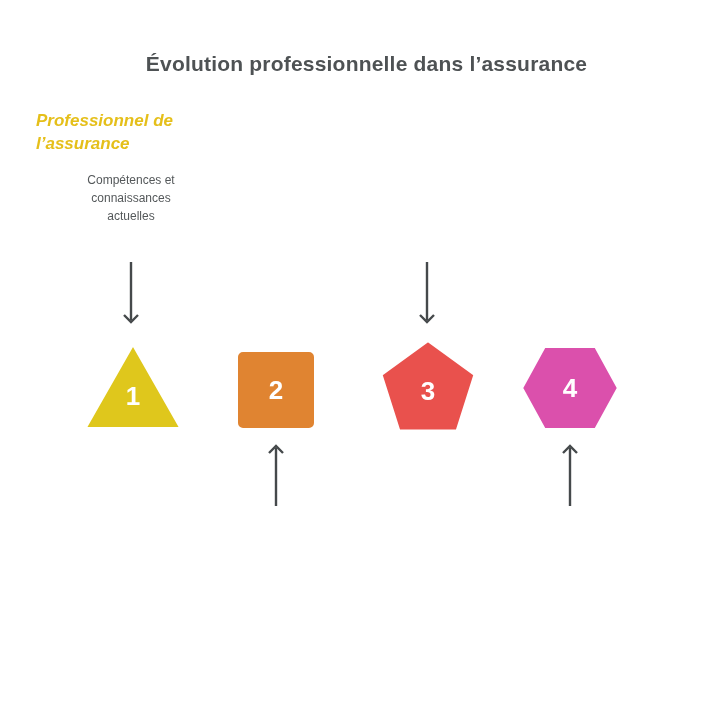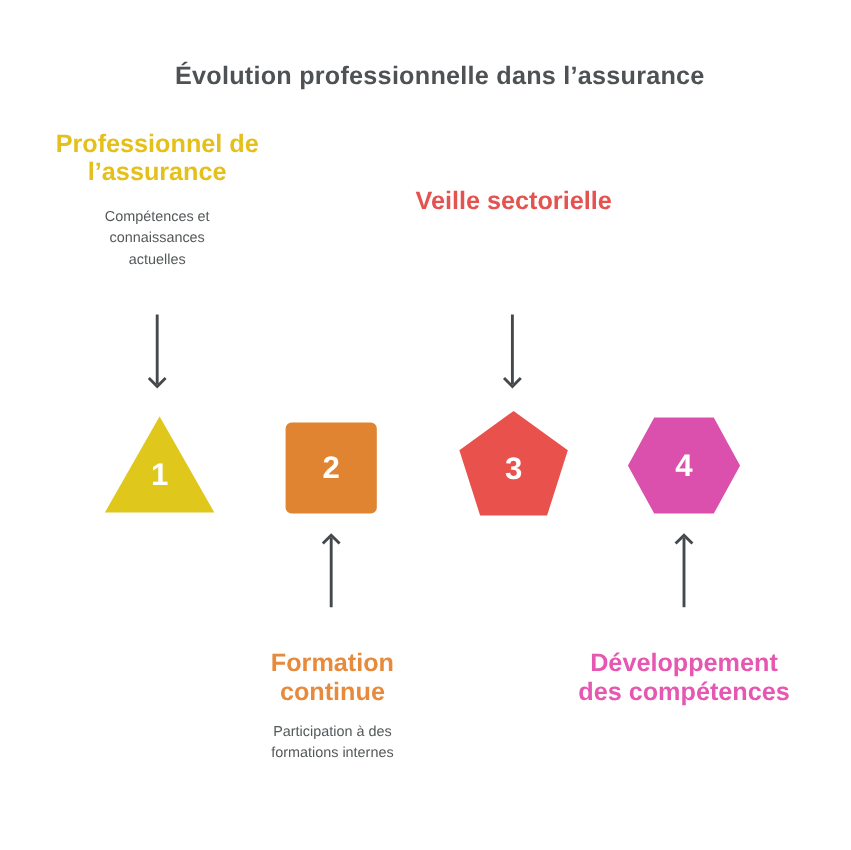--- a/index.html
+++ b/index.html
@@ -6,21 +6,21 @@
   .canvas{
     position:relative;width:709px;height:708px;background:#ffffff;overflow:hidden;
     font-family:"Liberation Sans", sans-serif;
   }
   .abs{position:absolute;}
   .title{
     left:12px;top:52px;width:709px;text-align:center;
     font-size:21px;font-weight:700;letter-spacing:.2px;color:#4E5254;
   }
   .step-label{
-    font-weight:700;font-size:21px;line-height:23px;text-align:center;white-space:pre-line;
+    font-weight:700;font-size:17px;line-height:23px;text-align:left;white-space:pre-line;font-style:italic;
   }
   .step-desc{
     font-weight:400;font-size:12px;line-height:18px;text-align:center;white-space:pre-line;color:#54585A;
   }
   .lbl-1{left:36px;top:109px;width:190px;color:#E5BF1A;}
   .dsc-1{left:51px;top:171px;width:160px;}
   .lbl-3{left:328px;top:156px;width:200px;color:#E4534F;}
   .dsc-3{left:338px;top:193px;width:180px;}
   .lbl-2{left:197px;top:541px;width:160px;color:#E78A3C;line-height:24px;}
   .dsc-2{left:187px;top:600px;width:180px;}
@@ -43,21 +43,20 @@
 <div class="canvas">
 
   <div class="abs title">Évolution professionnelle dans l’assurance</div>
 
   <div class="abs step-label lbl-1">Professionnel de
 l’assurance</div>
   <div class="abs step-desc dsc-1">Compétences et
 connaissances
 actuelles</div>
 
-  <div class="abs step-label lbl-3">Veille sectorielle</div>
 
   <div class="arrow" style="left:121px;top:258px;">
     <svg width="20" height="70" viewBox="0 0 20 70">
       <line x1="10" y1="4" x2="10" y2="62"></line>
       <polyline points="3,57 10,64 17,57"></polyline>
     </svg>
   </div>
   <div class="arrow" style="left:417px;top:258px;">
     <svg width="20" height="70" viewBox="0 0 20 70">
       <line x1="10" y1="4" x2="10" y2="62"></line>
@@ -99,21 +98,15 @@
       <polyline points="3,13 10,6 17,13"></polyline>
     </svg>
   </div>
   <div class="arrow" style="left:560px;top:440px;">
     <svg width="20" height="70" viewBox="0 0 20 70">
       <line x1="10" y1="66" x2="10" y2="8"></line>
       <polyline points="3,13 10,6 17,13"></polyline>
     </svg>
   </div>
 
-  <div class="abs step-label lbl-2">Formation
-continue</div>
-  <div class="abs step-desc dsc-2">Participation à des
-formations internes</div>
 
-  <div class="abs step-label lbl-4">Développement
-des compétences</div>
 
 </div>
 
 </body></html>

